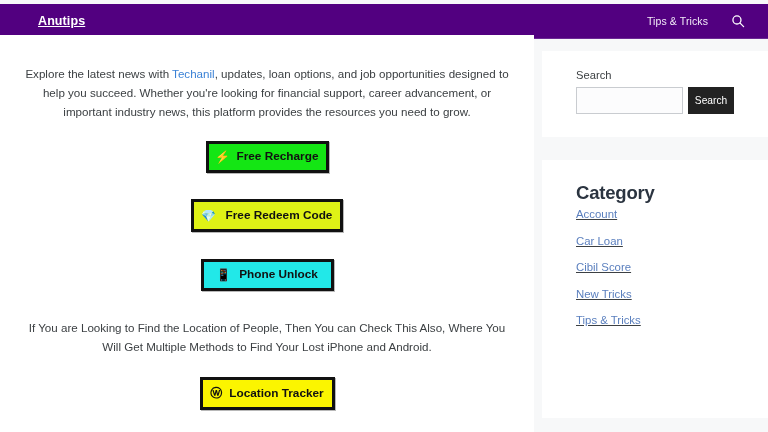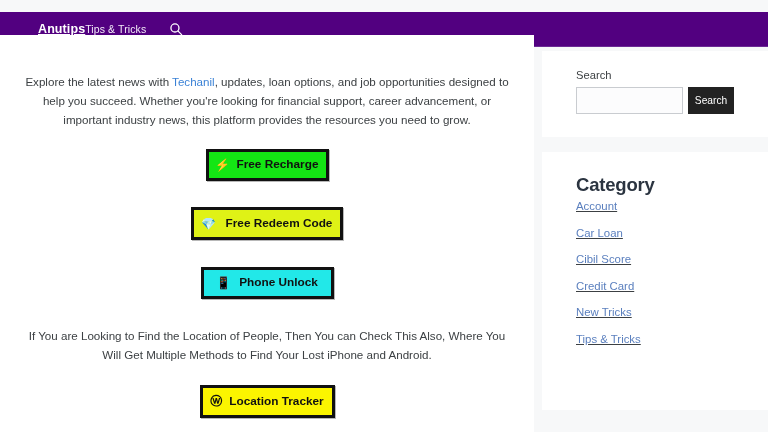--- a/index.html
+++ b/index.html
@@ -13,27 +13,27 @@
   body {
     font-family: "Liberation Sans", sans-serif;
     background: #f7f8f9;
     color: #3c4043;
     position: relative;
   }
 
   
   .site-header {
     position: absolute;
-    top: 12px; left: 0;
+    top: 4px; left: 0;
     width: 768px;
     height: 35px;
     background: #520080;
     display: flex;
     align-items: center;
-    justify-content: flex-start;
+    justify-content: space-between;
     padding: 0 22px 0 38px;
     border-bottom: 1px solid #6b2a94;
   }
 
   .logo {
     color: #ffffff;
     font-size: 12.5px;
     font-weight: bold;
     letter-spacing: 0.1px;
   }
@@ -80,21 +80,21 @@
 
   .intro-text,
   .secondary-text {
     font-size: 11.6px;
     line-height: 1.62;
     text-align: center;
     color: #3c4043;
     padding: 0 4px;
   }
 
-  .intro-text { margin-top: 18px; }
+  .intro-text { margin-top: 10px; }
 
   .link-inline {
     color: #3b82d6;
     text-decoration: none;
   }
 
   
   .btn-row {
     display: flex;
     justify-content: center;
@@ -128,21 +128,21 @@
   #btn-location { background: #fbf500; width: 135px; height: 33px; margin-top: 20px; gap: 7px; }
 
   .secondary-text { margin-top: 28px; }
 
   
   .sidebar {
     width: 234px;
     padding: 16px 0 0 8px;
     display: flex;
     flex-direction: column;
-    gap: 15px;
+    gap: 23px;
   }
 
   .widget {
     background: #ffffff;
     width: 226px;
     padding: 18px 34px 18px 34px;
   }
 
   .widget-search { height: 86px; }
   .widget-category { height: 258px; padding-top: 22px; }
@@ -267,21 +267,20 @@
         <button class="search-submit">Search</button>
       </div>
     </section>
 
     <section class="widget widget-category">
       <h2 class="widget-title">Category</h2>
       <ul class="cat-list">
         <li><a class="cat-link" href="#">Account</a></li>
         <li><a class="cat-link" href="#">Car Loan</a></li>
         <li><a class="cat-link" href="#">Cibil Score</a></li>
-        <li><a class="cat-link" href="#">Credit Card</a></li>
         <li><a class="cat-link" href="#">New Tricks</a></li>
         <li><a class="cat-link" href="#">Tips &amp; Tricks</a></li>
       </ul>
     </section>
 
   </aside>
 
 </div>
 
 </body></html>

